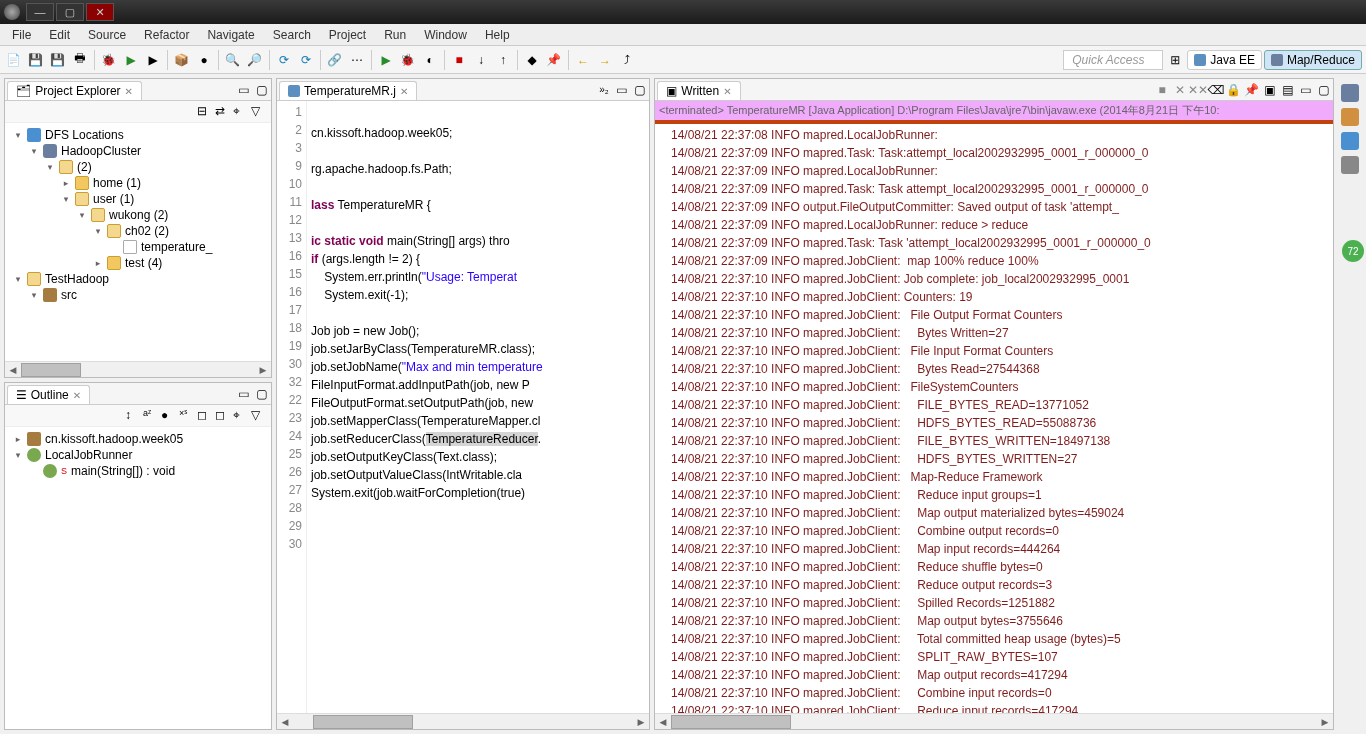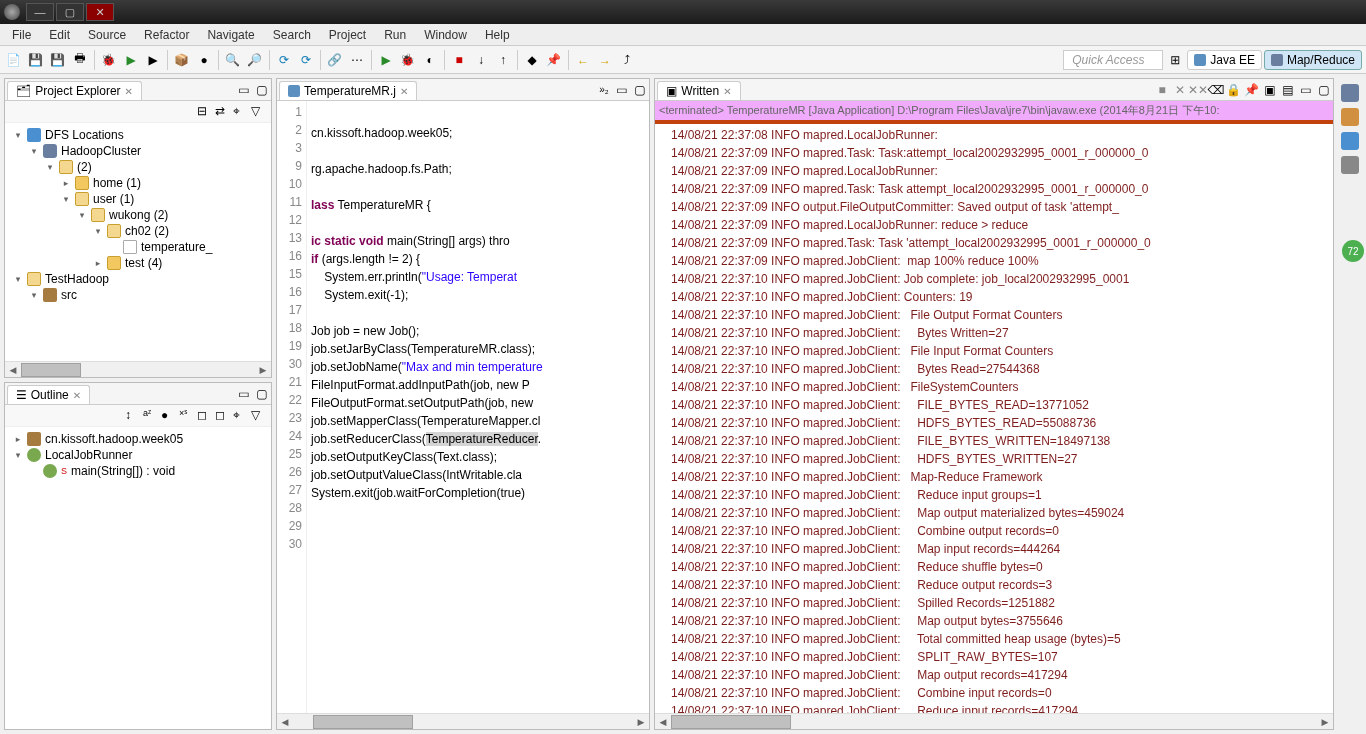--- a/index.html
+++ b/index.html
@@ -301,21 +301,21 @@
             <div>11</div>
             <div>12</div>
             <div>13</div>
             <div>16</div>
             <div>15</div>
             <div>16</div>
             <div>17</div>
             <div>18</div>
             <div>19</div>
             <div>30</div>
-            <div>21</div>
+            <div>32</div>
             <div>22</div>
             <div>23</div>
             <div>24</div>
             <div>25</div>
             <div>26</div>
             <div>27</div>
             <div>28</div>
             <div>29</div>
             <div>30</div>
           </div>

